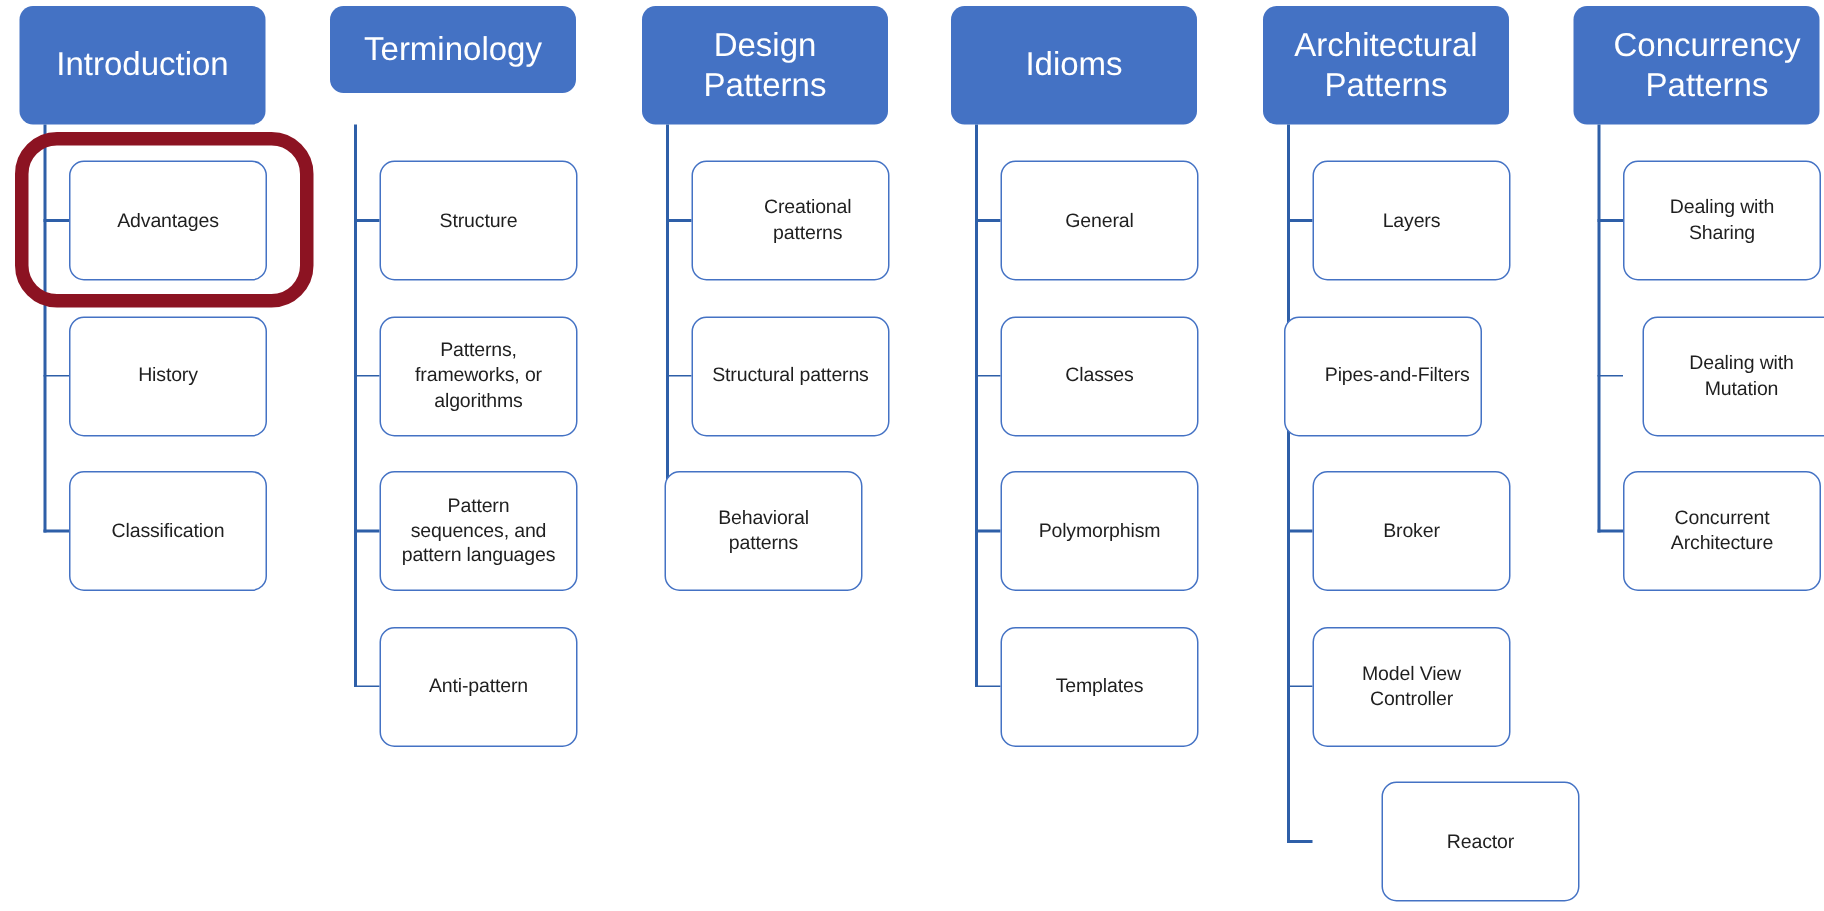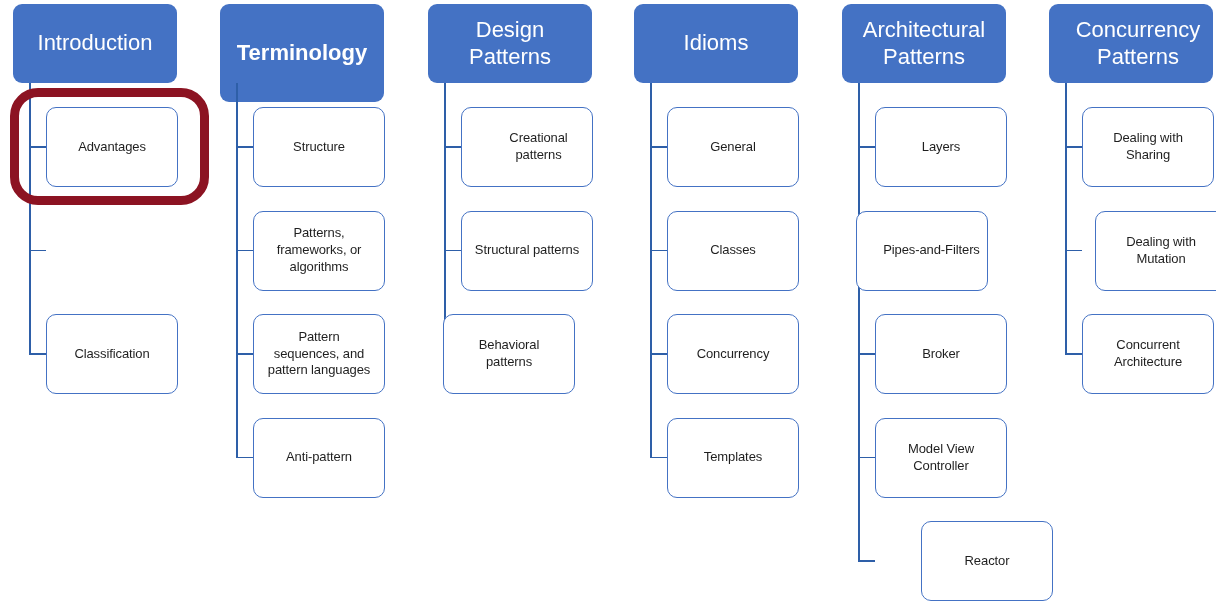--- a/index.html
+++ b/index.html
@@ -60,25 +60,28 @@
     <div class="hdr" style="left: 13px; top: 4px; width: 164px; height: 79px; justify-content: center;">
       <div class="txt">Introduction</div>
     </div>
     <div class="vline" style="left: 29px; top: 83px; height: 271.75px;"></div>
     <div class="hline" style="left: 29px; top: 146.25px; width: 17px;"></div>
     <div class="child" style="left: 46px; top: 107px;">
       <div class="txt">Advantages</div>
     </div>
     <div class="ring" style="left: 10px; top: 88px; width: 199px; height: 117px;"></div>
     <div class="hline" style="left: 29px; top: 249.75px; width: 17px;"></div>
+    <div class="child" style="left: 46px; top: 210.5px;">
+      <div class="txt">History</div>
+    </div>
     <div class="hline" style="left: 29px; top: 353.25px; width: 17px;"></div>
     <div class="child" style="left: 46px; top: 314px;">
       <div class="txt">Classification</div>
     </div>
-    <div class="hdr" style="left: 220px; top: 4px; width: 164px; height: 98px; font-weight: bold;">
+    <div class="hdr" style="left: 220px; top: 4px; width: 164px; height: 58px;">
       <div class="txt">Terminology</div>
     </div>
     <div class="vline" style="left: 236px; top: 83px; height: 375.25px;"></div>
     <div class="hline" style="left: 236px; top: 146.25px; width: 17px;"></div>
     <div class="child" style="left: 253px; top: 107px;">
       <div class="txt">Structure</div>
     </div>
     <div class="hline" style="left: 236px; top: 249.75px; width: 17px;"></div>
     <div class="child" style="left: 253px; top: 210.5px;">
       <div class="txt">Patterns, frameworks, or algorithms</div>
@@ -114,21 +117,21 @@
     <div class="hline" style="left: 650px; top: 146.25px; width: 17px;"></div>
     <div class="child" style="left: 667px; top: 107px;">
       <div class="txt">General</div>
     </div>
     <div class="hline" style="left: 650px; top: 249.75px; width: 17px;"></div>
     <div class="child" style="left: 667px; top: 210.5px; text-align: center;">
       <div class="txt">Classes</div>
     </div>
     <div class="hline" style="left: 650px; top: 353.25px; width: 17px;"></div>
     <div class="child" style="left: 667px; top: 314px;">
-      <div class="txt">Concurrency</div>
+      <div class="txt">Polymorphism</div>
     </div>
     <div class="hline" style="left: 650px; top: 456.75px; width: 17px;"></div>
     <div class="child" style="left: 667px; top: 417.5px;">
       <div class="txt">Templates</div>
     </div>
     <div class="hdr" style="left: 842px; top: 4px; width: 164px; height: 79px;">
       <div class="txt">Architectural Patterns</div>
     </div>
     <div class="vline" style="left: 858px; top: 83px; height: 478.75px;"></div>
     <div class="hline" style="left: 858px; top: 146.25px; width: 17px;"></div>

